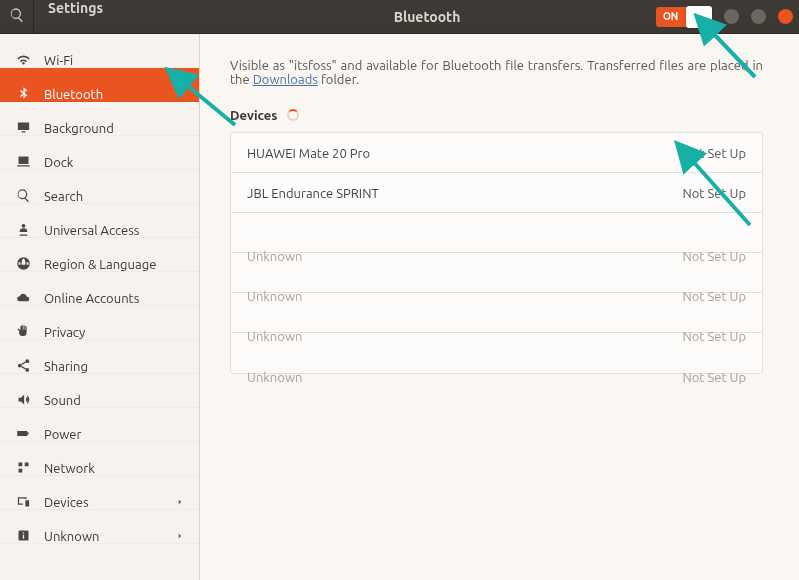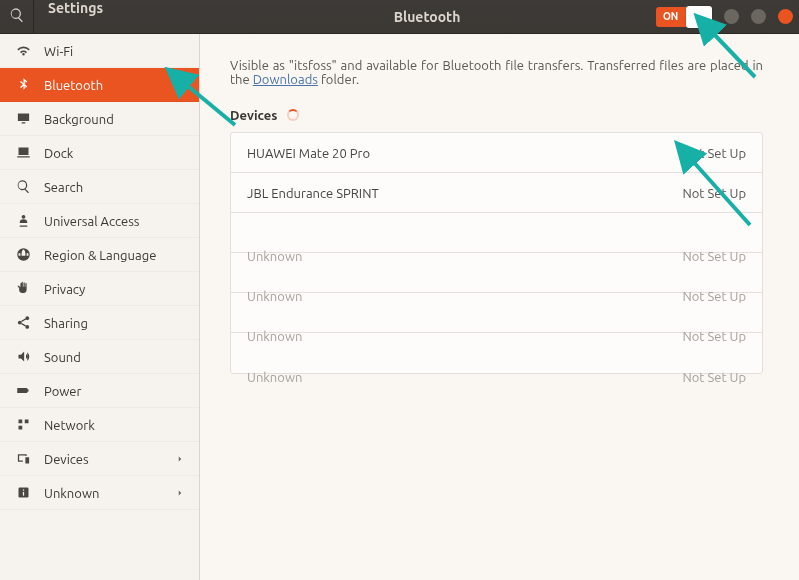--- a/index.html
+++ b/index.html
@@ -14,21 +14,21 @@
     .tb-right { width: 145px; display: flex; align-items: center; justify-content: flex-end; gap: 12px; padding-right: 6px; }
     .toggle { width: 56px; height: 20px; background: #e95420; border-radius: 3px; display: flex; align-items: center; position: relative; color: #fff; font-size: 10px; font-weight: bold; padding-left: 7px; }
     .toggle-thumb { position: absolute; right: 0; top: -1px; width: 26px; height: 22px; background: #fdfdfd; border-radius: 3px; box-shadow: 0 0 2px rgba(0,0,0,.3); }
     .wbtn { width: 15px; height: 15px; border-radius: 50%; display: inline-block; }
     .wbtn.min { background: #6b6660; }
     .wbtn.max { background: #6b6660; }
     .wbtn.close { background: #e95420; }
     
     .body { display: flex; height: calc(100% - 34px); }
     .sidebar { width: 200px; background: #f6f3ef; border-right: 1px solid #d8d4cf; overflow-y: auto; }
-    .sb-item { height: 34px; display: flex; align-items: center; padding: 0 14px; font-size: 13px; color: #3b3733; cursor: pointer; border-bottom: 1px solid rgba(0,0,0,0.03); }
+    .sb-item { height: 34px; display: flex; align-items: flex-end; padding: 0 14px; font-size: 13px; color: #3b3733; cursor: pointer; border-bottom: 1px solid rgba(0,0,0,0.03); }
     .sb-item.active { background: #e95420; color: #fff; }
     .sb-item .ic { width: 18px; margin-right: 12px; display:flex; align-items:center; justify-content:center; }
     .sb-item .ic svg { width: 15px; height: 15px; fill: #4a4642; }
     .sb-item.active .ic svg { fill: #fff; }
     .sb-item .chev { margin-left: auto; }
     .sb-item .chev svg { width: 10px; height: 10px; fill: #666; }
     
     .main { flex: 1; padding: 24px 36px 24px 30px; color: #444; overflow:auto; }
     .desc { font-size: 13px; color: #5b5853; text-align: justify; margin-bottom: 4px; }
     .desc a { color: #4a74a8; text-decoration: underline; }
@@ -125,20 +125,28 @@
         <span class="ic">
           <svg viewBox="0 0 24 24">
             <path d="M12 2a10 10 0 100 20 10 10 0 000-20zm0 2c1.2 0 2.6 2.5 3 6H9c.4-3.5 1.8-6 3-6zM4.3 10h2.7c.1 1.4.1 2.6 0 4H4.3a8 8 0 010-4zM17 10h2.7a8 8 0 010 4H17c.1-1.4.1-2.6 0-4zm-8 0h6c.1 1.4.1 2.6 0 4H9c-.1-1.4-.1-2.6 0-4z"></path>
           </svg>
         </span>
         <span>Region &amp; Language</span>
       </div>
       <div class="sb-item">
         <span class="ic">
           <svg viewBox="0 0 24 24">
+            <path d="M6 18a4 4 0 010-8 6 6 0 0111.5 1A3.5 3.5 0 0118 18z M9 11l3-3 3 3M12 8v7"></path>
+          </svg>
+        </span>
+        <span>Online Accounts</span>
+      </div>
+      <div class="sb-item">
+        <span class="ic">
+          <svg viewBox="0 0 24 24">
             <path d="M9 2a1 1 0 012 0v7h1V3a1 1 0 012 0v6h1V4a1 1 0 012 0v10a5 5 0 01-5 5h-2a5 5 0 01-5-5v-3l-2-2a1 1 0 011.5-1.5L7 10V4a1 1 0 012 0z"></path>
           </svg>
         </span>
         <span>Privacy</span>
       </div>
       <div class="sb-item">
         <span class="ic">
           <svg viewBox="0 0 24 24">
             <circle cx="18" cy="5" r="3"></circle>
             <circle cx="6" cy="12" r="3"></circle>

